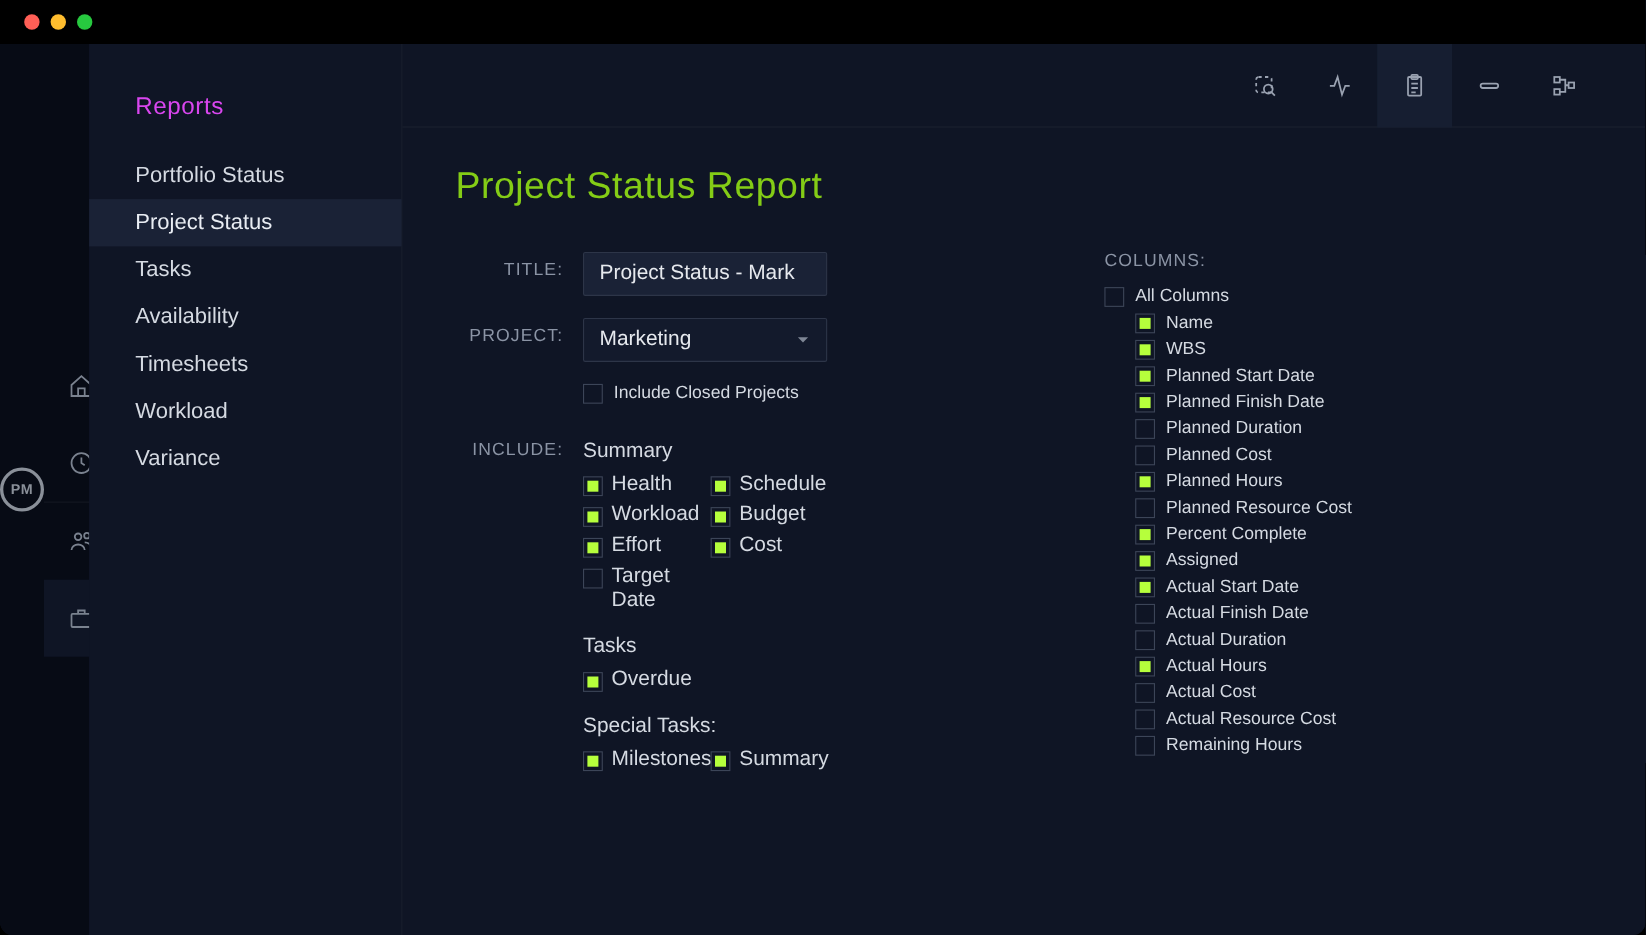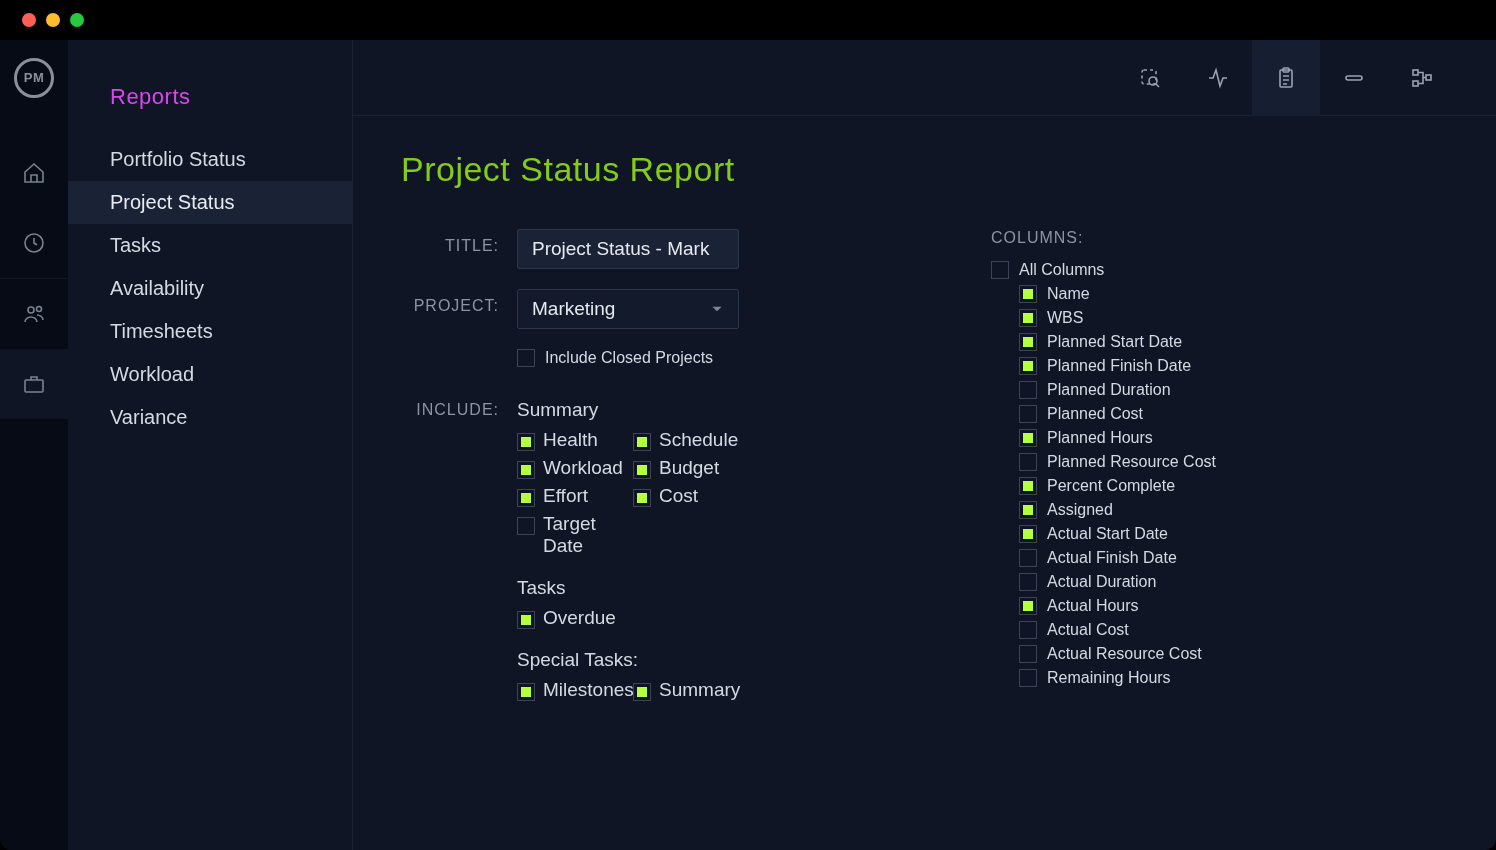--- a/index.html
+++ b/index.html
@@ -33,24 +33,24 @@
   .tl-green { background: #27c93f; }
 
   .app {
     display: flex;
     height: calc(850px - 40px);
     background: #0f1525;
   }
 
   
   .rail {
-    width: 68px;
+    width: 81px;
     background: #070b15;
     display: flex;
-    flex-direction: column;
+    flex-direction: row;
     align-items: center;
   }
   .rail-logo {
     height: 76px;
     display: flex;
     align-items: center;
     justify-content: center;
     width: 100%;
     border-bottom: 1px solid rgba(255,255,255,0);
   }

